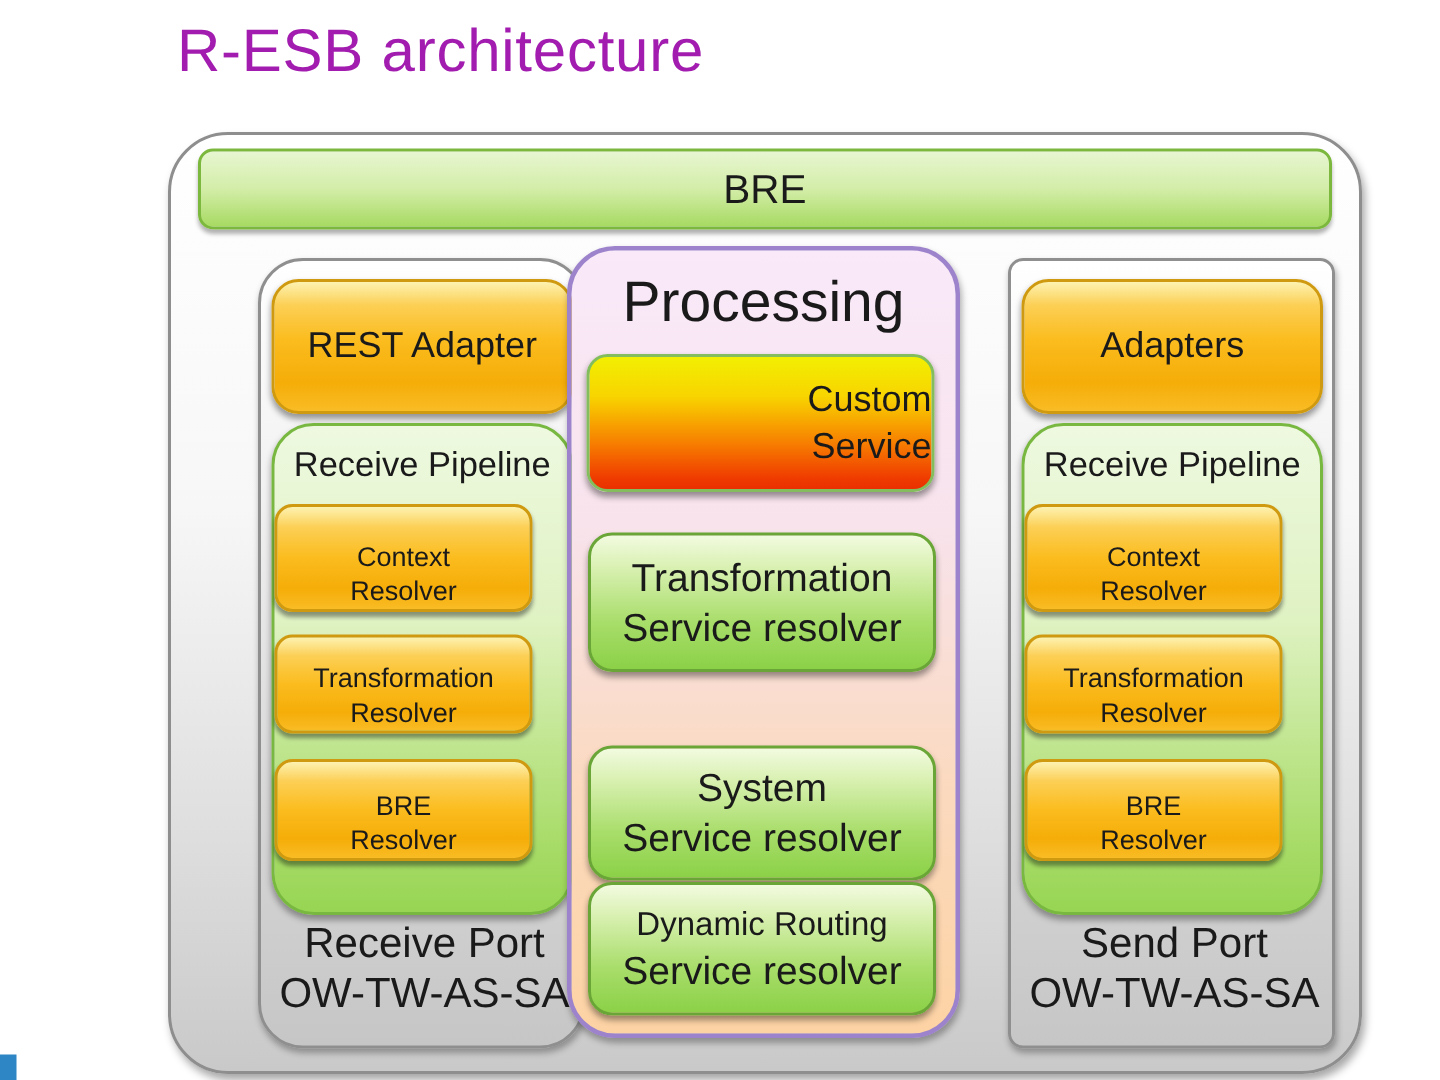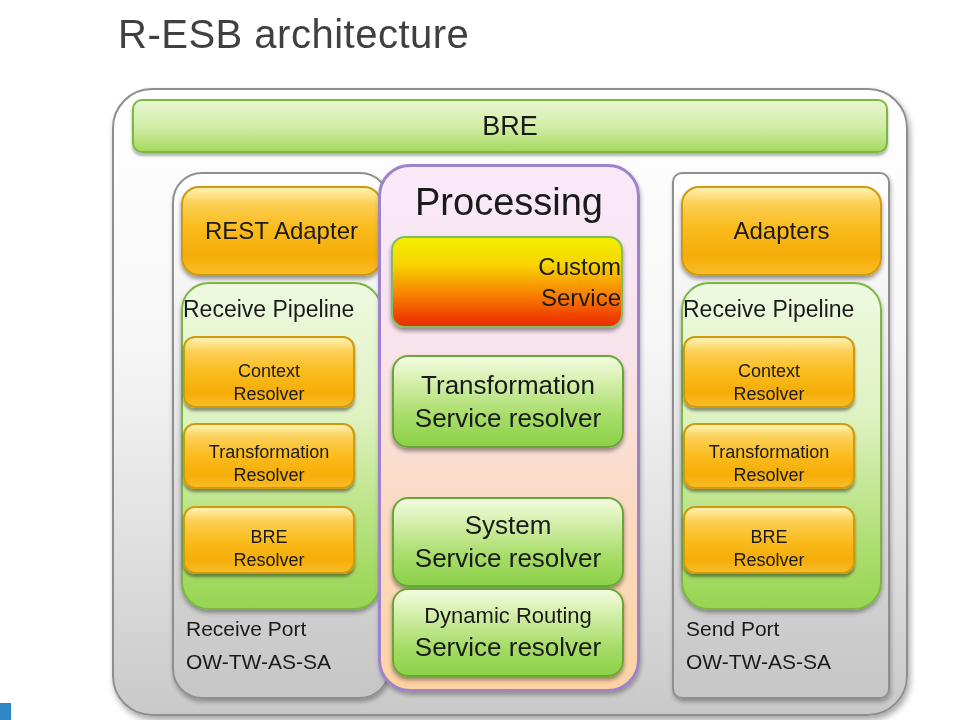--- a/index.html
+++ b/index.html
@@ -2,21 +2,21 @@
 <html><head>
 <meta charset="utf-8">
 <style>
   html,body { margin:0; padding:0; }
   body { width:960px; height:720px; background:#ffffff; font-family:"Liberation Sans", sans-serif; }
   .slide { position:relative; width:960px; height:720px; background:#ffffff; overflow:hidden; color:#1a1a1a; }
 
   .slide-title {
     position:absolute; left:118px; top:12px;
     font-size:40px; font-weight:300; letter-spacing:0.5px;
-    color:#404040;
+    color:#a21caf;
   }
 
   .accent-square { position:absolute; left:0; top:703px; width:11px; height:17px; background:#2e86c4; }
 
   .outer {
     position:absolute; left:112px; top:88px; width:792px; height:624px;
     border:2px solid #8e8e8e; border-radius:40px;
     background:linear-gradient(180deg,#ffffff 0%,#f7f7f7 40%,#dedede 75%,#c9c9c9 100%);
     box-shadow:2px 4px 6px rgba(0,0,0,0.35);
   }
@@ -45,36 +45,36 @@
     display:flex; align-items:center; justify-content:center;
     font-size:24px; box-shadow:0 3px 4px rgba(0,0,0,0.4);
   }
 
   .pipeline {
     position:absolute; left:7px; top:108px; width:197px; height:324px;
     border:2px solid #79b840; border-radius:28px;
     background:linear-gradient(180deg,#eef9e0 0%,#dff2c2 40%,#a9dc6a 85%,#97d553 100%);
     box-shadow:0 3px 4px rgba(0,0,0,0.35);
   }
-  .pipeline-title { margin-top:12px; font-size:23px; }
+  .pipeline-title { margin-top:12px; text-align:center; font-size:23px; }
 
   .resolver {
     position:absolute; left:0; width:168px;
     border:2px solid #cf9a10; border-radius:12px;
     background:linear-gradient(180deg,#fdf2b0 0%,#fccf55 20%,#fbbc1e 50%,#f5ad08 80%,#f9bc25 100%);
     display:flex; flex-direction:column; align-items:center; justify-content:flex-end;
     font-size:18px; line-height:23px; box-shadow:0 3px 3px rgba(0,0,0,0.4);
   }
   .resolver.r1 { top:52px;  height:68px; }
   .resolver.r2 { top:139px; height:62px; }
   .resolver.r3 { top:222px; height:64px; }
 
   .port-label {
-    position:absolute; left:12px; top:438px; width:100%;
-    text-align:left; font-size:21px; line-height:33px;
+    position:absolute; left:2px; top:438px; width:100%;
+    text-align:center; font-size:28px; line-height:33px;
   }
 
   .processing {
     position:absolute; left:264px; top:74px; width:256px; height:522px;
     border:3px solid #9d83cb; border-radius:32px;
     background:linear-gradient(180deg,#f9e9f9 0%,#f8e3ec 35%,#fbd9bd 70%,#fdd3a4 100%);
     box-shadow:1px 3px 4px rgba(0,0,0,0.3);
   }
   .processing-title { margin-top:14px; text-align:center; font-size:38px; }
 

